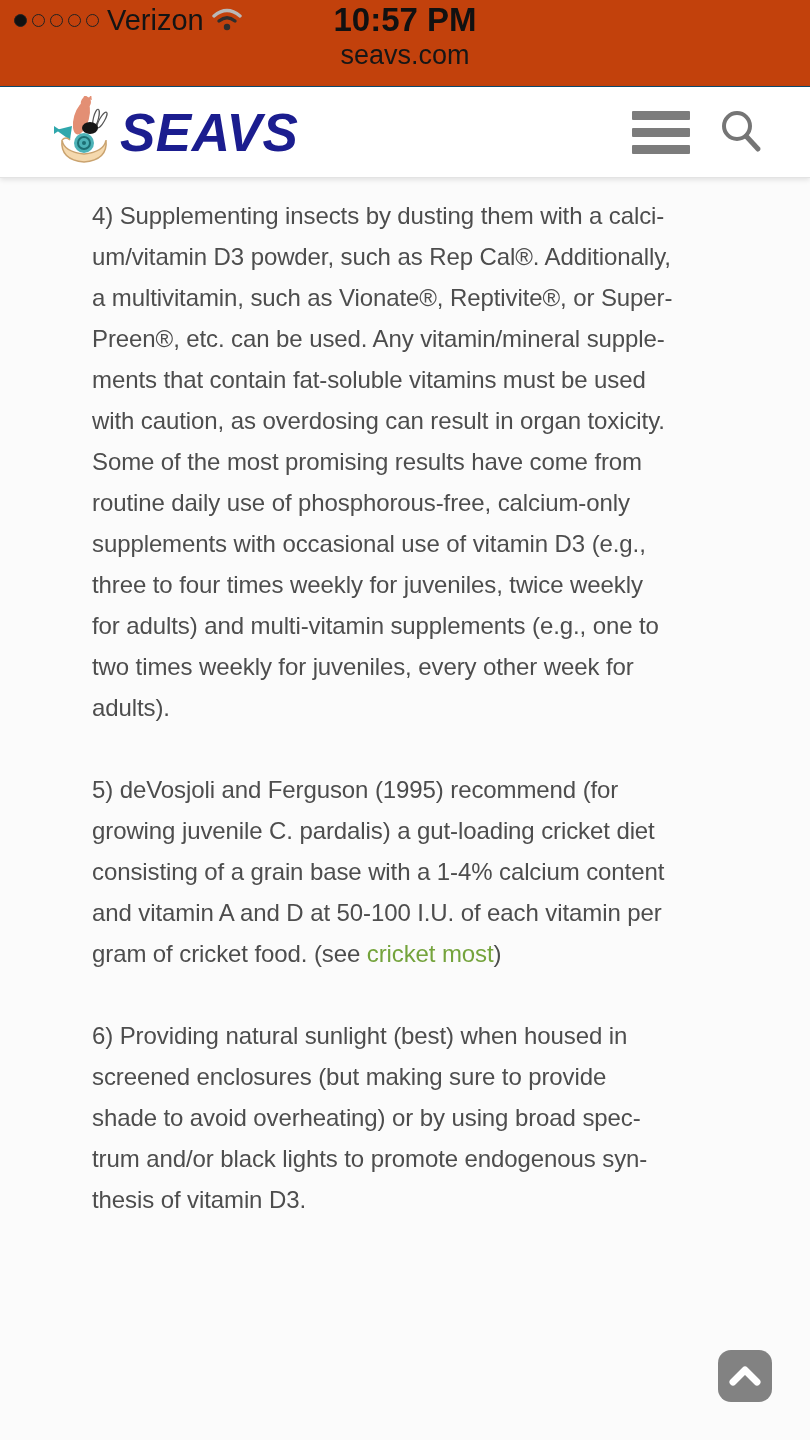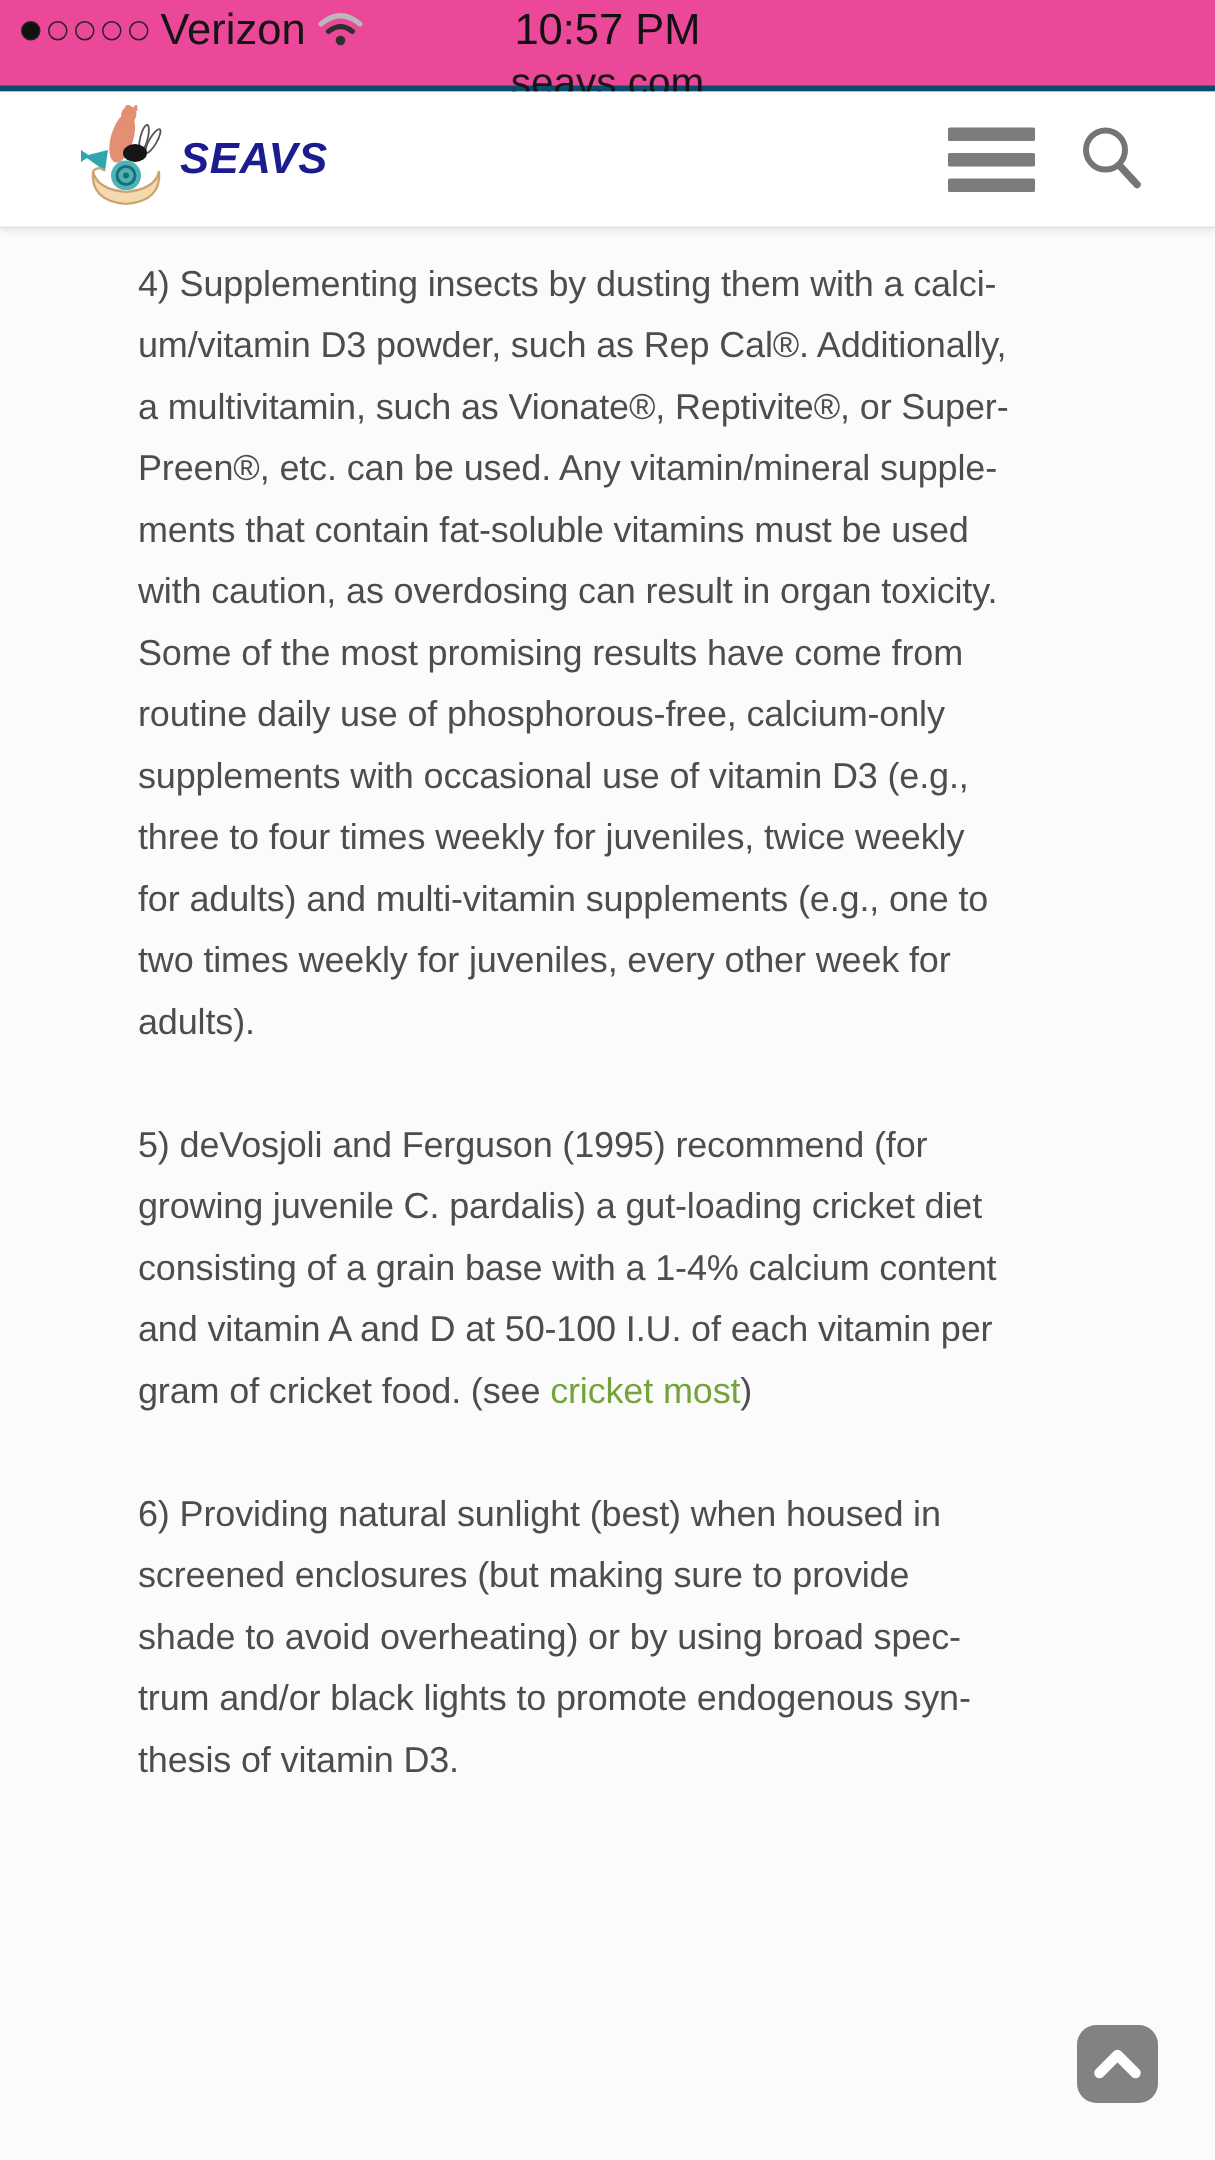--- a/index.html
+++ b/index.html
@@ -4,23 +4,23 @@
 <style>
   * { box-sizing: border-box; margin: 0; padding: 0; }
   html, body {
     width: 810px; height: 1440px;
     overflow: hidden;
     font-family: "Liberation Sans", "DejaVu Sans", sans-serif;
     background: #fbfbfb;
   }
   
   .status-wrap {
-    width: 810px; height: 61px;
-    background: #ec4899;
-    border-bottom: 4px solid #0c4a6e;
+    width: 810px; height: 87px;
+    background: #c2410c;
+    border-bottom: 1px solid #0c4a6e;
     position: relative;
   }
   .status-row {
     position: relative;
     height: 40px;
     display: flex; align-items: center;
   }
   .status-left {
     position: absolute; left: 14px; top: 0; height: 40px;
     display: flex; align-items: center; gap: 8px;
@@ -28,21 +28,21 @@
   .signal-dots { display: flex; gap: 5px; align-items: center; }
   .signal-dots .dot {
     width: 13px; height: 13px; border-radius: 50%;
     border: 1.5px solid #222;
   }
   .signal-dots .dot.filled { background: #111; }
   .carrier { font-size: 29px; color: #141414; letter-spacing: 0; }
   .status-time {
     position: absolute; left: 0; right: 0; top: 0; height: 40px;
     display: flex; align-items: center; justify-content: center;
-    font-size: 29px; font-weight: 400; color: #111;
+    font-size: 33px; font-weight: 700; color: #111;
   }
   .status-right {
     position: absolute; right: 12px; top: 0; height: 40px;
     display: flex; align-items: center; gap: 9px;
   }
   .battery-pct { font-size: 29px; color: #111; }
   .battery {
     width: 40px; height: 20px;
     border: 2px solid #454545; border-radius: 5px;
     position: relative; background: #f3f3f3;
@@ -65,21 +65,21 @@
     width: 810px; height: 91px;
     background: #ffffff;
     display: flex; align-items: center;
     padding: 0 48px 0 52px;
     position: relative;
     box-shadow: 0 2px 5px rgba(0,0,0,0.10);
     border-bottom: 1px solid #e3e3e3;
   }
   .logo { display: flex; align-items: center; gap: 4px; cursor: pointer; }
   .wordmark {
-    font-size: 29px; font-weight: 700; font-style: italic;
+    font-size: 53px; font-weight: 700; font-style: italic;
     color: #1b1d8f; letter-spacing: 0.5px;
   }
   .header-actions {
     margin-left: auto;
     display: flex; align-items: center; gap: 30px;
   }
   .menu-btn { width: 58px; display: flex; flex-direction: column; gap: 8px; cursor: pointer; }
   .menu-btn .bar { height: 9px; background: #7c7c7c; border-radius: 1px; }
   .search-btn { cursor: pointer; display: flex; align-items: center; }
   

